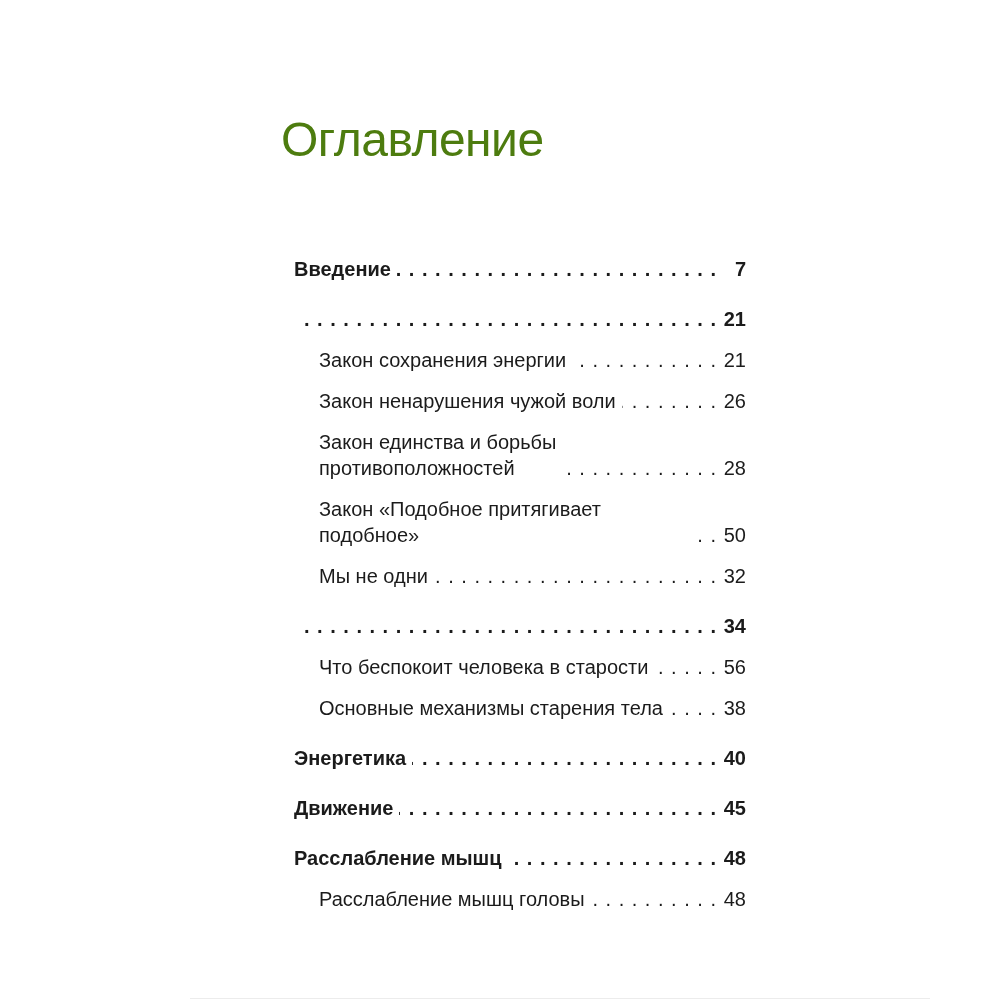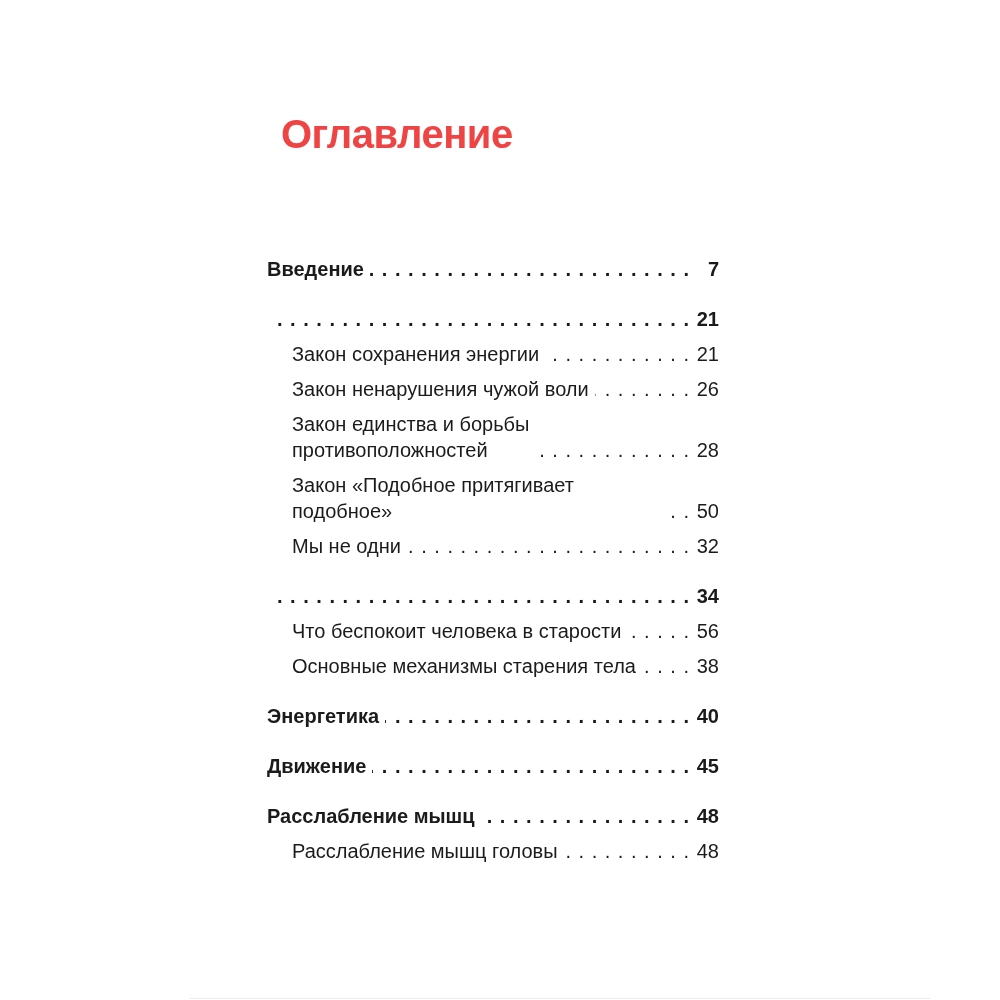--- a/index.html
+++ b/index.html
@@ -14,39 +14,39 @@
     background: #ffffff;
     overflow: hidden;
     font-family: "Liberation Sans", sans-serif;
     color: #1b1b1b;
   }
   .title {
     position: absolute;
     left: 281px;
     top: 112px;
     margin: 0;
-    font-size: 40px;
-    font-weight: 700;
+    font-size: 48px;
+    font-weight: 400;
     letter-spacing: -0.5px;
-    color: #ef4444;
+    color: #4d7c0f;
   }
   .toc {
     position: absolute;
-    left: 267px;
+    left: 294px;
     top: 256px;
     width: 452px;
   }
   .entry {
     display: flex;
     align-items: flex-end;
     font-size: 20px;
     line-height: 26px;
   }
   .entry.level0 { margin-top: 24px; font-weight: 700; }
-  .entry.level1 { margin-top: 9px;  font-weight: 400; padding-left: 25px; }
+  .entry.level1 { margin-top: 15px;  font-weight: 400; padding-left: 25px; }
   .toc .entry:first-child { margin-top: 0; }
   .label {
     white-space: pre-line;
     flex: 0 1 auto;
   }
   .leader {
     flex: 1 1 20px;
     overflow: hidden;
     white-space: nowrap;
     direction: rtl;

